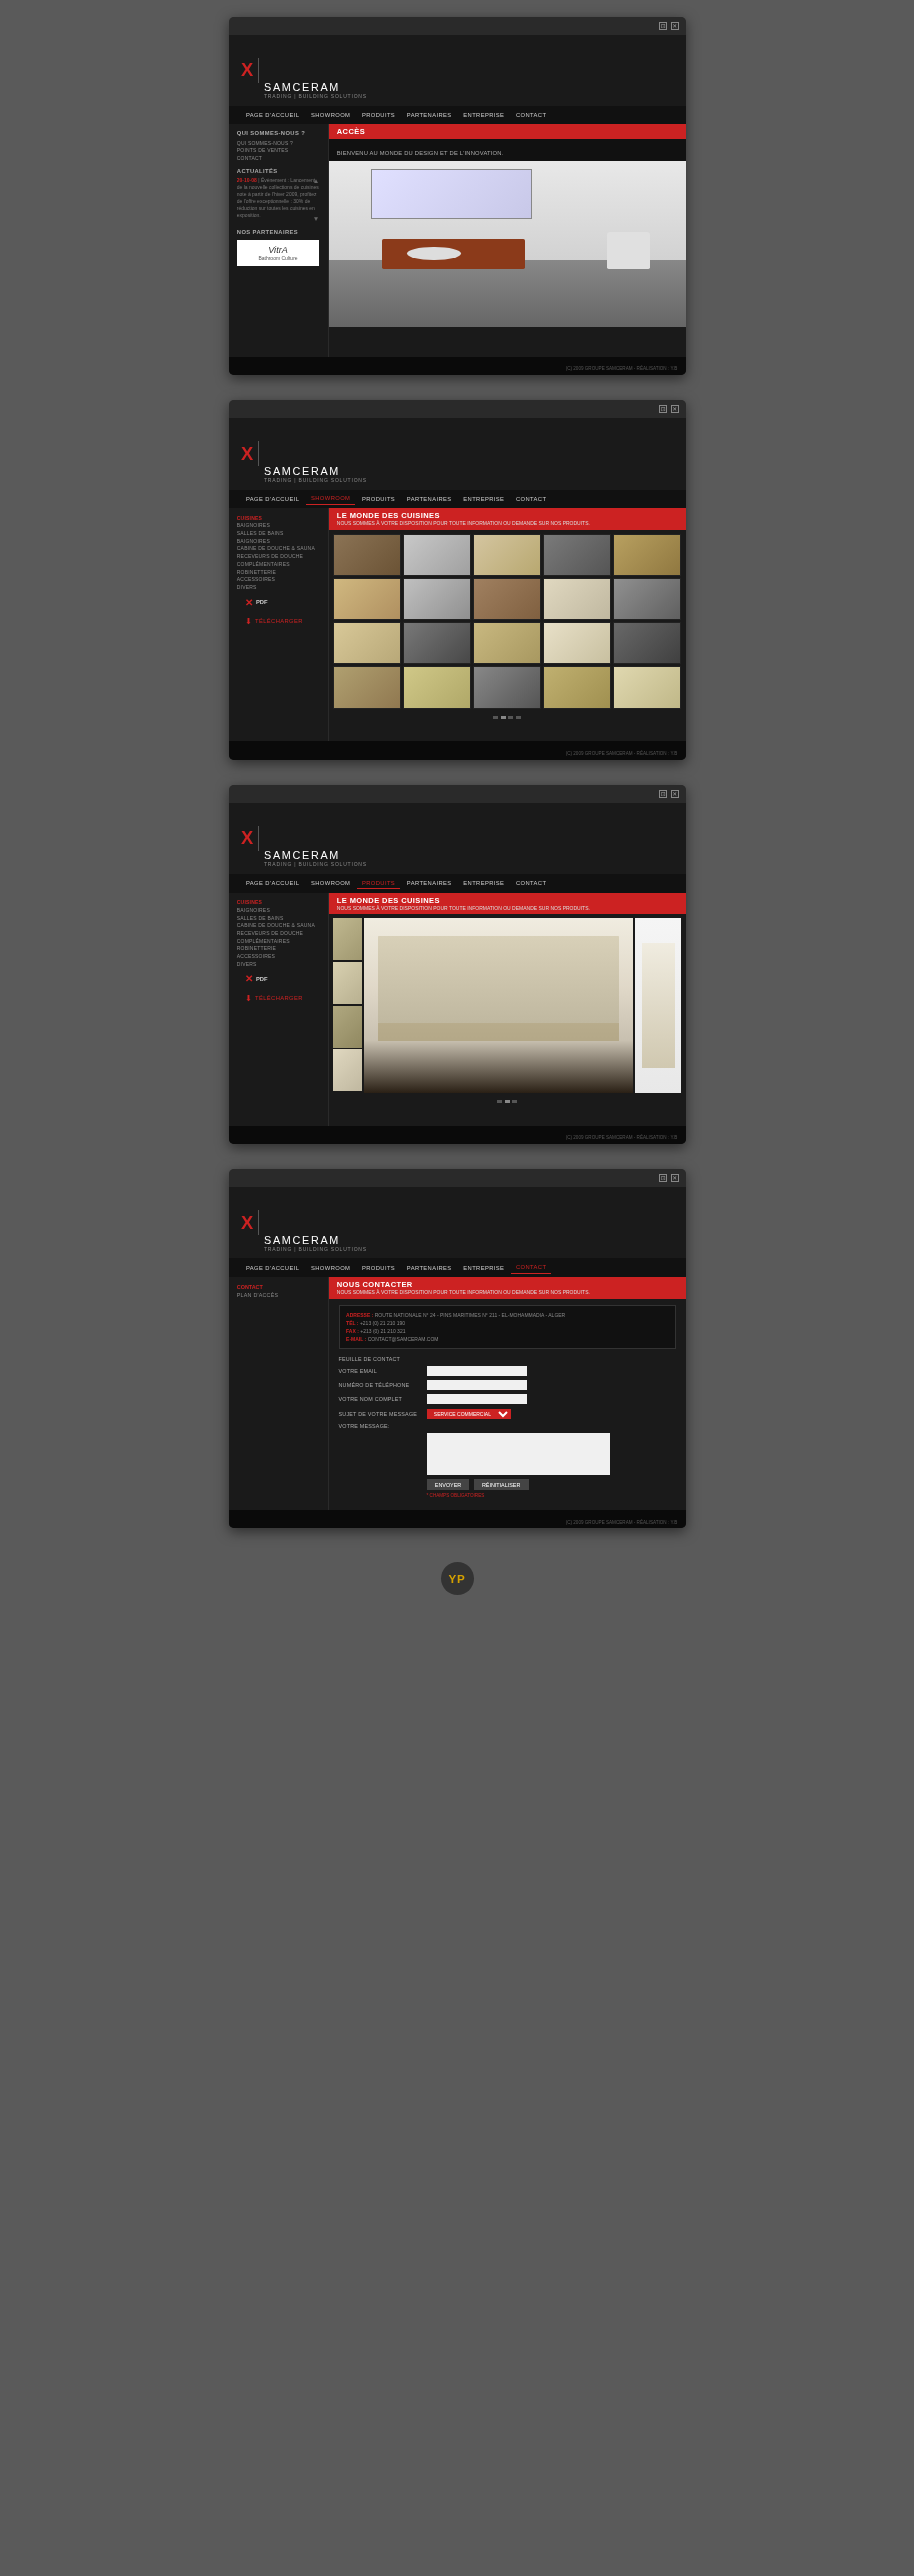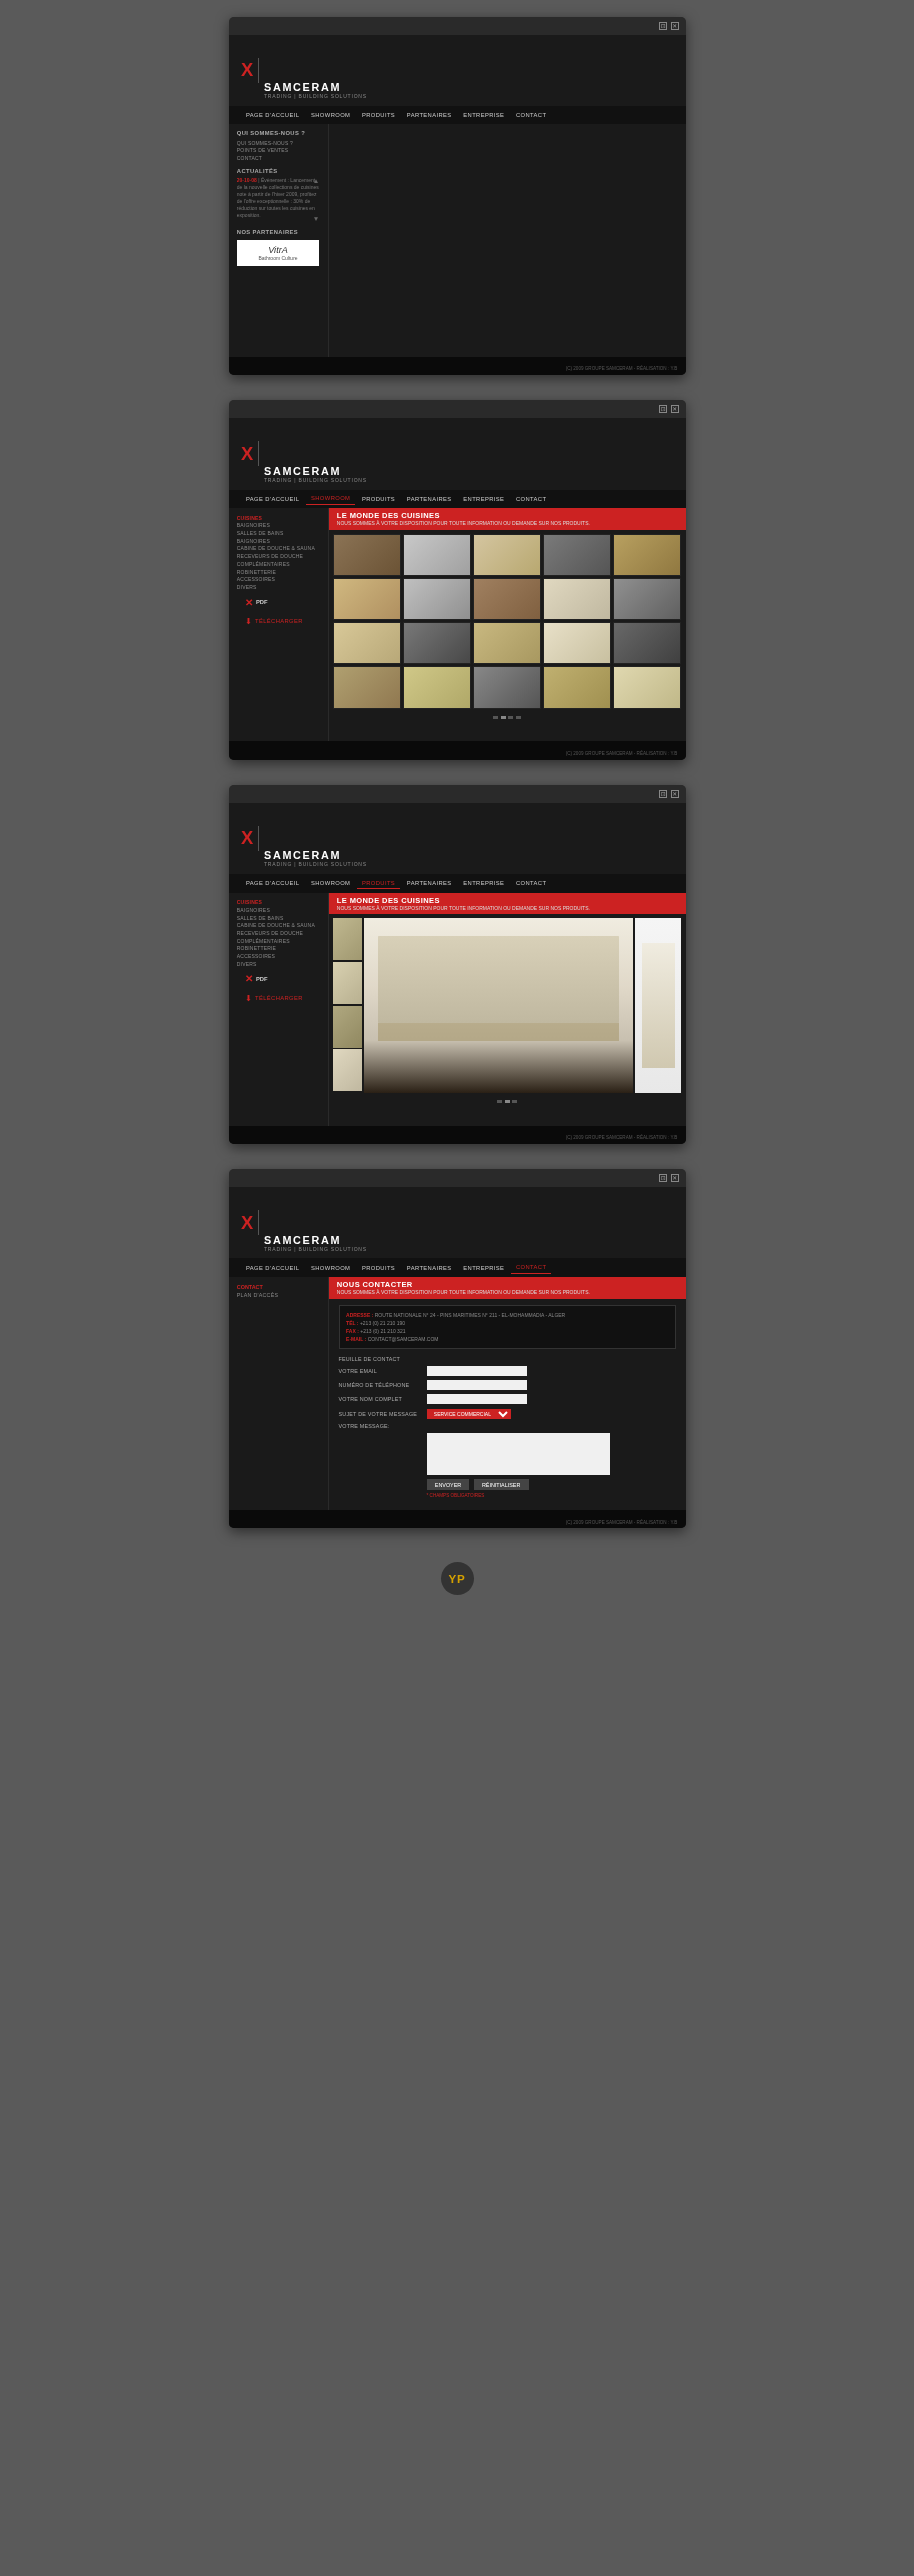--- a/index.html
+++ b/index.html
@@ -83,21 +83,21 @@
     }
 
     .logo-text-area {
       display: flex;
       flex-direction: column;
     }
 
     .logo-samceram {
       color: #fff;
       font-size: 10.8px;
-      font-weight: bold;
+      font-weight: normal;
       letter-spacing: 1.7px;
       text-transform: uppercase;
       margin-top: 40px;
     }
 
     .logo-subtitle {
       color: #888;
       font-size: 5px;
       letter-spacing: 0.8px;
       text-transform: uppercase;
@@ -710,20 +710,41 @@
             </div>
           </div>
 
           <div class="sidebar-section-title">NOS PARTENAIRES</div>
           <div class="partner-logo-box">
             <div class="vitra-logo">VitrA</div>
             <div class="vitra-sub">Bathroom Culture</div>
           </div>
         </div>
 
+        <div class="content-area">
+          <div class="content-header">
+            <div class="content-header-inner">
+              <div class="content-header-title">ACCÈS</div>
+            </div>
+          </div>
+          <div class="content-tagline">
+            <span class="content-tagline-text">BIENVENU AU MONDE DU DESIGN ET DE L'INNOVATION.</span>
+          </div>
+
+          <div class="hero-image">
+            <div class="bathroom-scene">
+              <div class="bath-wall"></div>
+              <div class="bath-floor"></div>
+              <div class="bath-mirror"></div>
+              <div class="bath-vanity"></div>
+              <div class="bath-sink"></div>
+              <div class="bath-toilet"></div>
+            </div>
+          </div>
+        </div>
       </div>
       <div class="content-footer">
         <span class="copyright">(C) 2009 GROUPE SAMCERAM - RÉALISATION : Y.B</span>
       </div>
     </div>
   </div>
 
   <div class="browser-window">
     <div class="browser-chrome">
       <div class="browser-chrome-btn">⊡</div>

